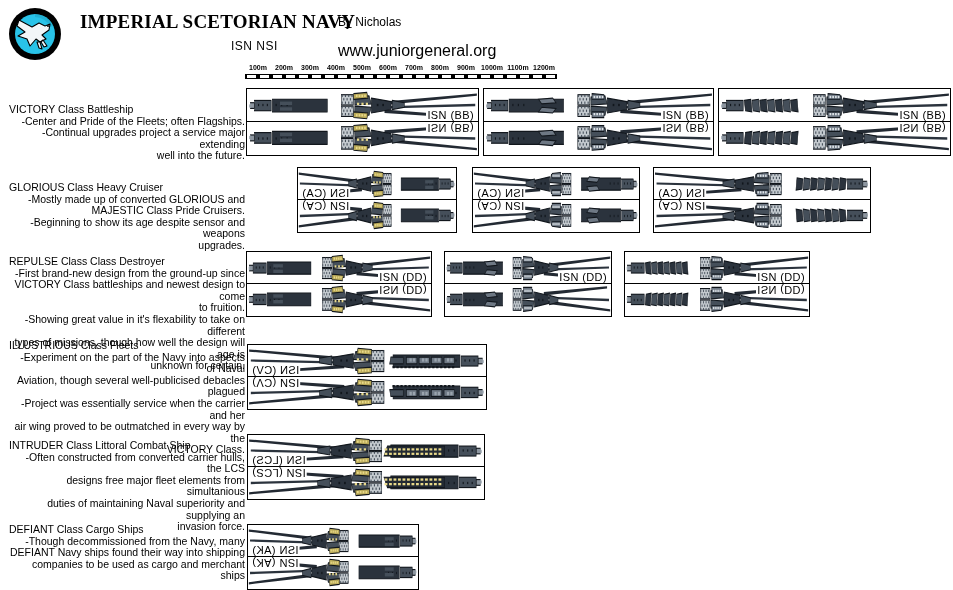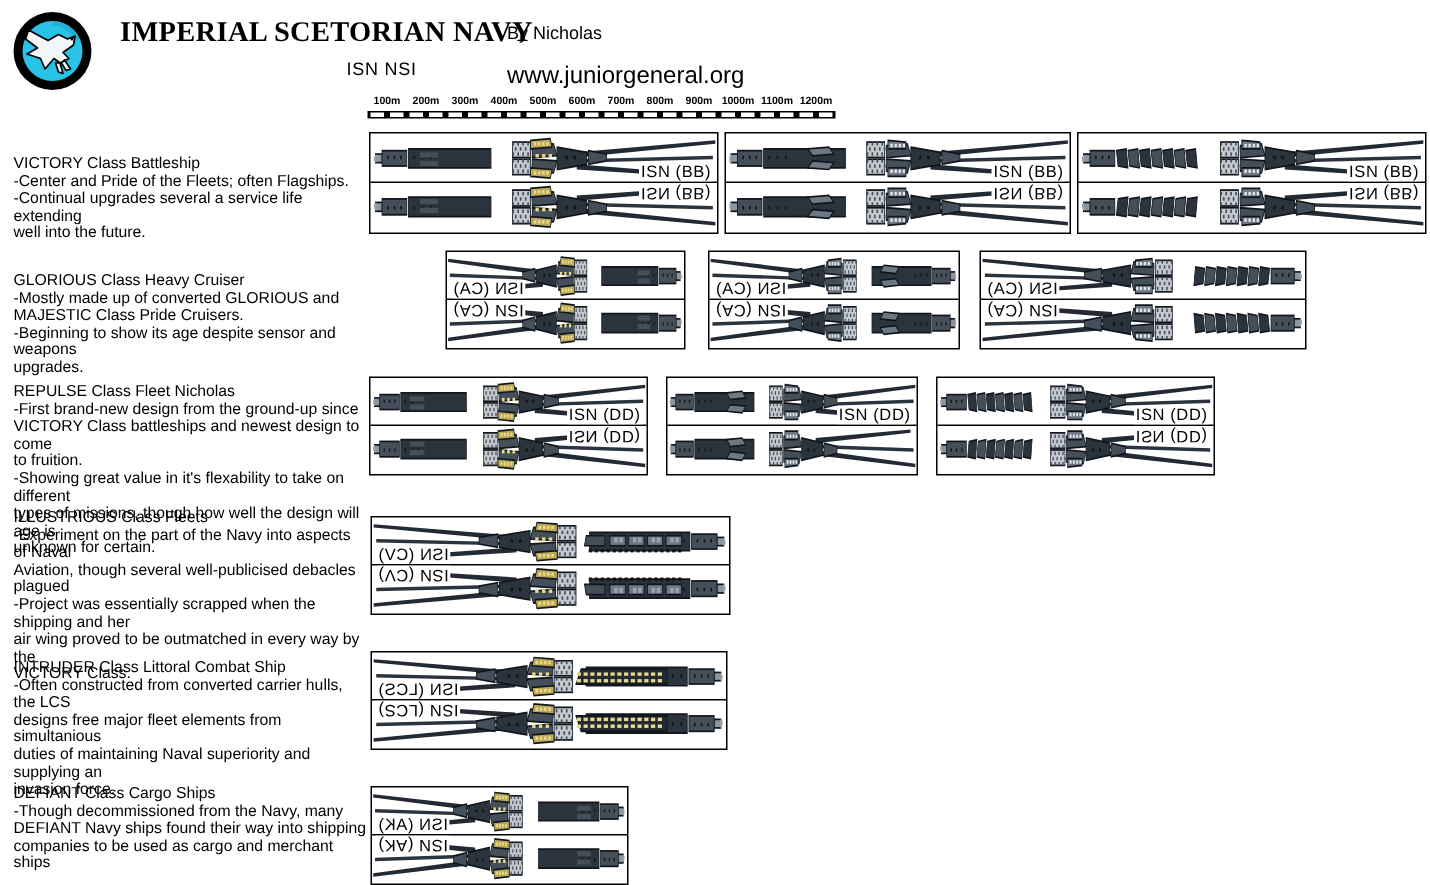--- a/index.html
+++ b/index.html
@@ -33,21 +33,21 @@
     position:absolute;left:0;top:10px;width:312px;height:5px;
     background:#000;
   }
   #scale .bar .seg{
     position:absolute;top:1px;height:3px;background:#fff;
   }
 
   
   .desc{position:absolute;left:9px;width:236px;font-size:10.5px;line-height:11.6px;}
   .desc .hd{white-space:nowrap;}
-  .desc p{margin:0;}
+  .desc p{margin:0;text-align:right;}
 
   
   .panel{
     position:absolute;border:1px solid #000;background:#fff;
     box-sizing:border-box;
   }
   .panel .half{
     position:relative;overflow:hidden;height:50%;
     box-sizing:border-box;
   }
@@ -132,21 +132,21 @@
       <div class="seg" style="left: 275px; width: 9px;"></div>
       <div class="seg" style="left: 288px; width: 9px;"></div>
       <div class="seg" style="left: 301px; width: 9px;"></div>
     </div>
 </div>
 
 <div id="content">
     <div class="desc" style="top: 104px;">
       <div class="hd">VICTORY Class Battleship</div>
       <p>-Center and Pride of the Fleets; often Flagships.</p>
-      <p>-Continual upgrades several a service life extending</p>
+      <p>-Continual upgrades project a service major extending</p>
       <p>well into the future.</p>
     </div>
     <div class="panel" style="left: 246px; top: 88px; width: 233px; height: 68px;">
       <div class="half top">
         <div class="shipwrap">
           <svg viewBox="0 0 420 28" preserveAspectRatio="none" xmlns="http://www.w3.org/2000/svg">
             <rect x="6" y="12" width="8" height="5" fill="#8d96a0" stroke="#11161c" stroke-width="1"></rect>
             <polygon points="4,14 7,12 7,17 4,16" fill="#9aa4ae"></polygon>
             <rect x="14" y="10" width="30" height="9" fill="#454f5a" stroke="#11161c" stroke-width="1"></rect>
             <rect x="20" y="13" width="2" height="2" fill="#11161c"></rect>
@@ -939,21 +939,21 @@
             <polygon points="226,8 262,11 262,18 226,21" fill="#2b333d" stroke="#11161c" stroke-width="1"></polygon>
             <polygon points="264,10 286,12 286,16 264,18" fill="#454f5a" stroke="#11161c" stroke-width="1"></polygon>
             <rect x="236" y="13" width="3" height="2" fill="#11161c"></rect>
             <rect x="246" y="13" width="3" height="2" fill="#11161c"></rect>
           </svg>
         </div>
         <div class="label">ISN (CA)</div>
       </div>
     </div>
     <div class="desc" style="top: 256px;">
-      <div class="hd">REPULSE Class Fleet Nicholas</div>
+      <div class="hd">REPULSE Class Class Destroyer</div>
       <p>-First brand-new design from the ground-up since</p>
       <p>VICTORY Class battleships and newest design to come</p>
       <p>to fruition.</p>
       <p>-Showing great value in it's flexability to take on different</p>
       <p>types of missions, though how well the design will age is</p>
       <p>unknown for certain.</p>
     </div>
     <div class="panel" style="left: 246px; top: 251px; width: 186px; height: 66px;">
       <div class="half top">
         <div class="shipwrap">
@@ -1348,21 +1348,21 @@
             <rect x="246" y="13" width="3" height="2" fill="#11161c"></rect>
           </svg>
         </div>
         <div class="label">ISN (DD)</div>
       </div>
     </div>
     <div class="desc" style="top: 340px;">
       <div class="hd">ILLUSTRIOUS Class Fleets</div>
       <p>-Experiment on the part of the Navy into aspects of Naval</p>
       <p>Aviation, though several well-publicised debacles plagued</p>
-      <p>-Project was essentially scrapped when the shipping and her</p>
+      <p>-Project was essentially service when the carrier and her</p>
       <p>air wing proved to be outmatched in every way by the</p>
       <p>VICTORY Class.</p>
     </div>
     <div class="panel flipx" style="left: 247px; top: 344px; width: 240px; height: 66px;">
       <div class="half top">
         <div class="shipwrap">
           <svg viewBox="0 0 420 28" preserveAspectRatio="none" xmlns="http://www.w3.org/2000/svg">
             <rect x="6" y="12" width="8" height="5" fill="#8d96a0" stroke="#11161c" stroke-width="1"></rect>
             <polygon points="4,14 7,12 7,17 4,16" fill="#9aa4ae"></polygon>
             <rect x="14" y="10" width="30" height="9" fill="#454f5a" stroke="#11161c" stroke-width="1"></rect>

